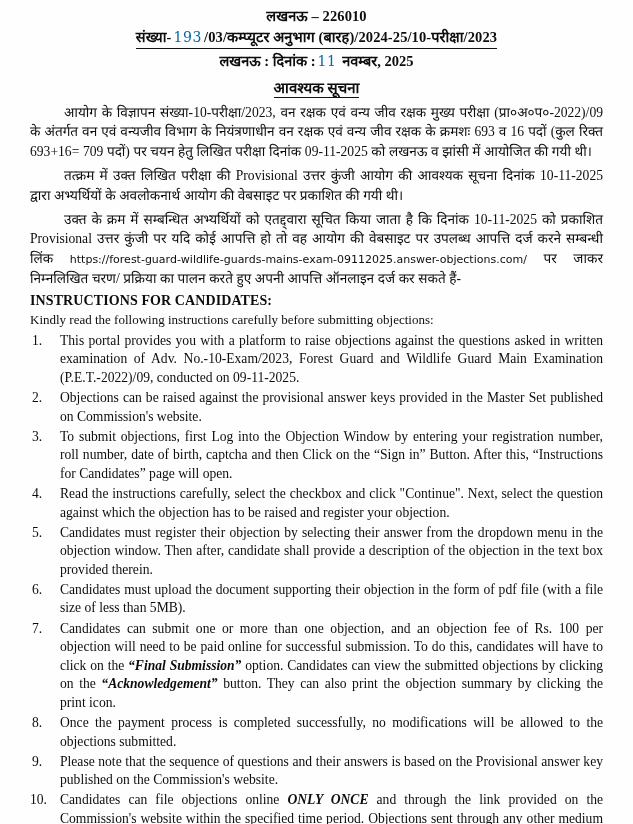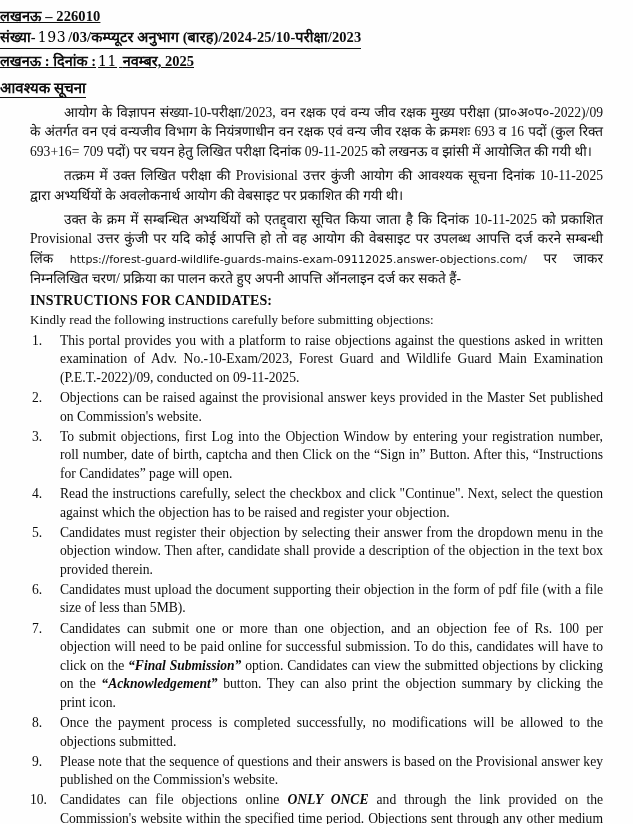--- a/index.html
+++ b/index.html
@@ -19,37 +19,36 @@
     position: relative;
     width: 633px;
     height: 824px;
     padding: 0;
     box-sizing: border-box;
     background: #fefefe;
   }
 
   
   .hdr {
-    text-align: left;
+    text-align: center;
     padding-top: 6px;
-    text-decoration: underline;
   }
   .hdr-line {
     font-weight: bold;
     font-size: 14.5px;
     line-height: 21px;
     letter-spacing: 0.1px;
   }
   .u-line {
     display: inline-block;
     border-bottom: 1.1px solid #111;
     padding-bottom: 0px;
   }
   .handwrite {
-    color: #000000;
+    color: #0369a1;
     font-family: "DejaVu Serif", serif;
     font-weight: normal;
     font-size: 14px;
     letter-spacing: 0.6px;
     padding: 0 2px;
   }
   .hdr-date {
     font-size: 14.5px;
     font-weight: bold;
     margin-top: 1px;

